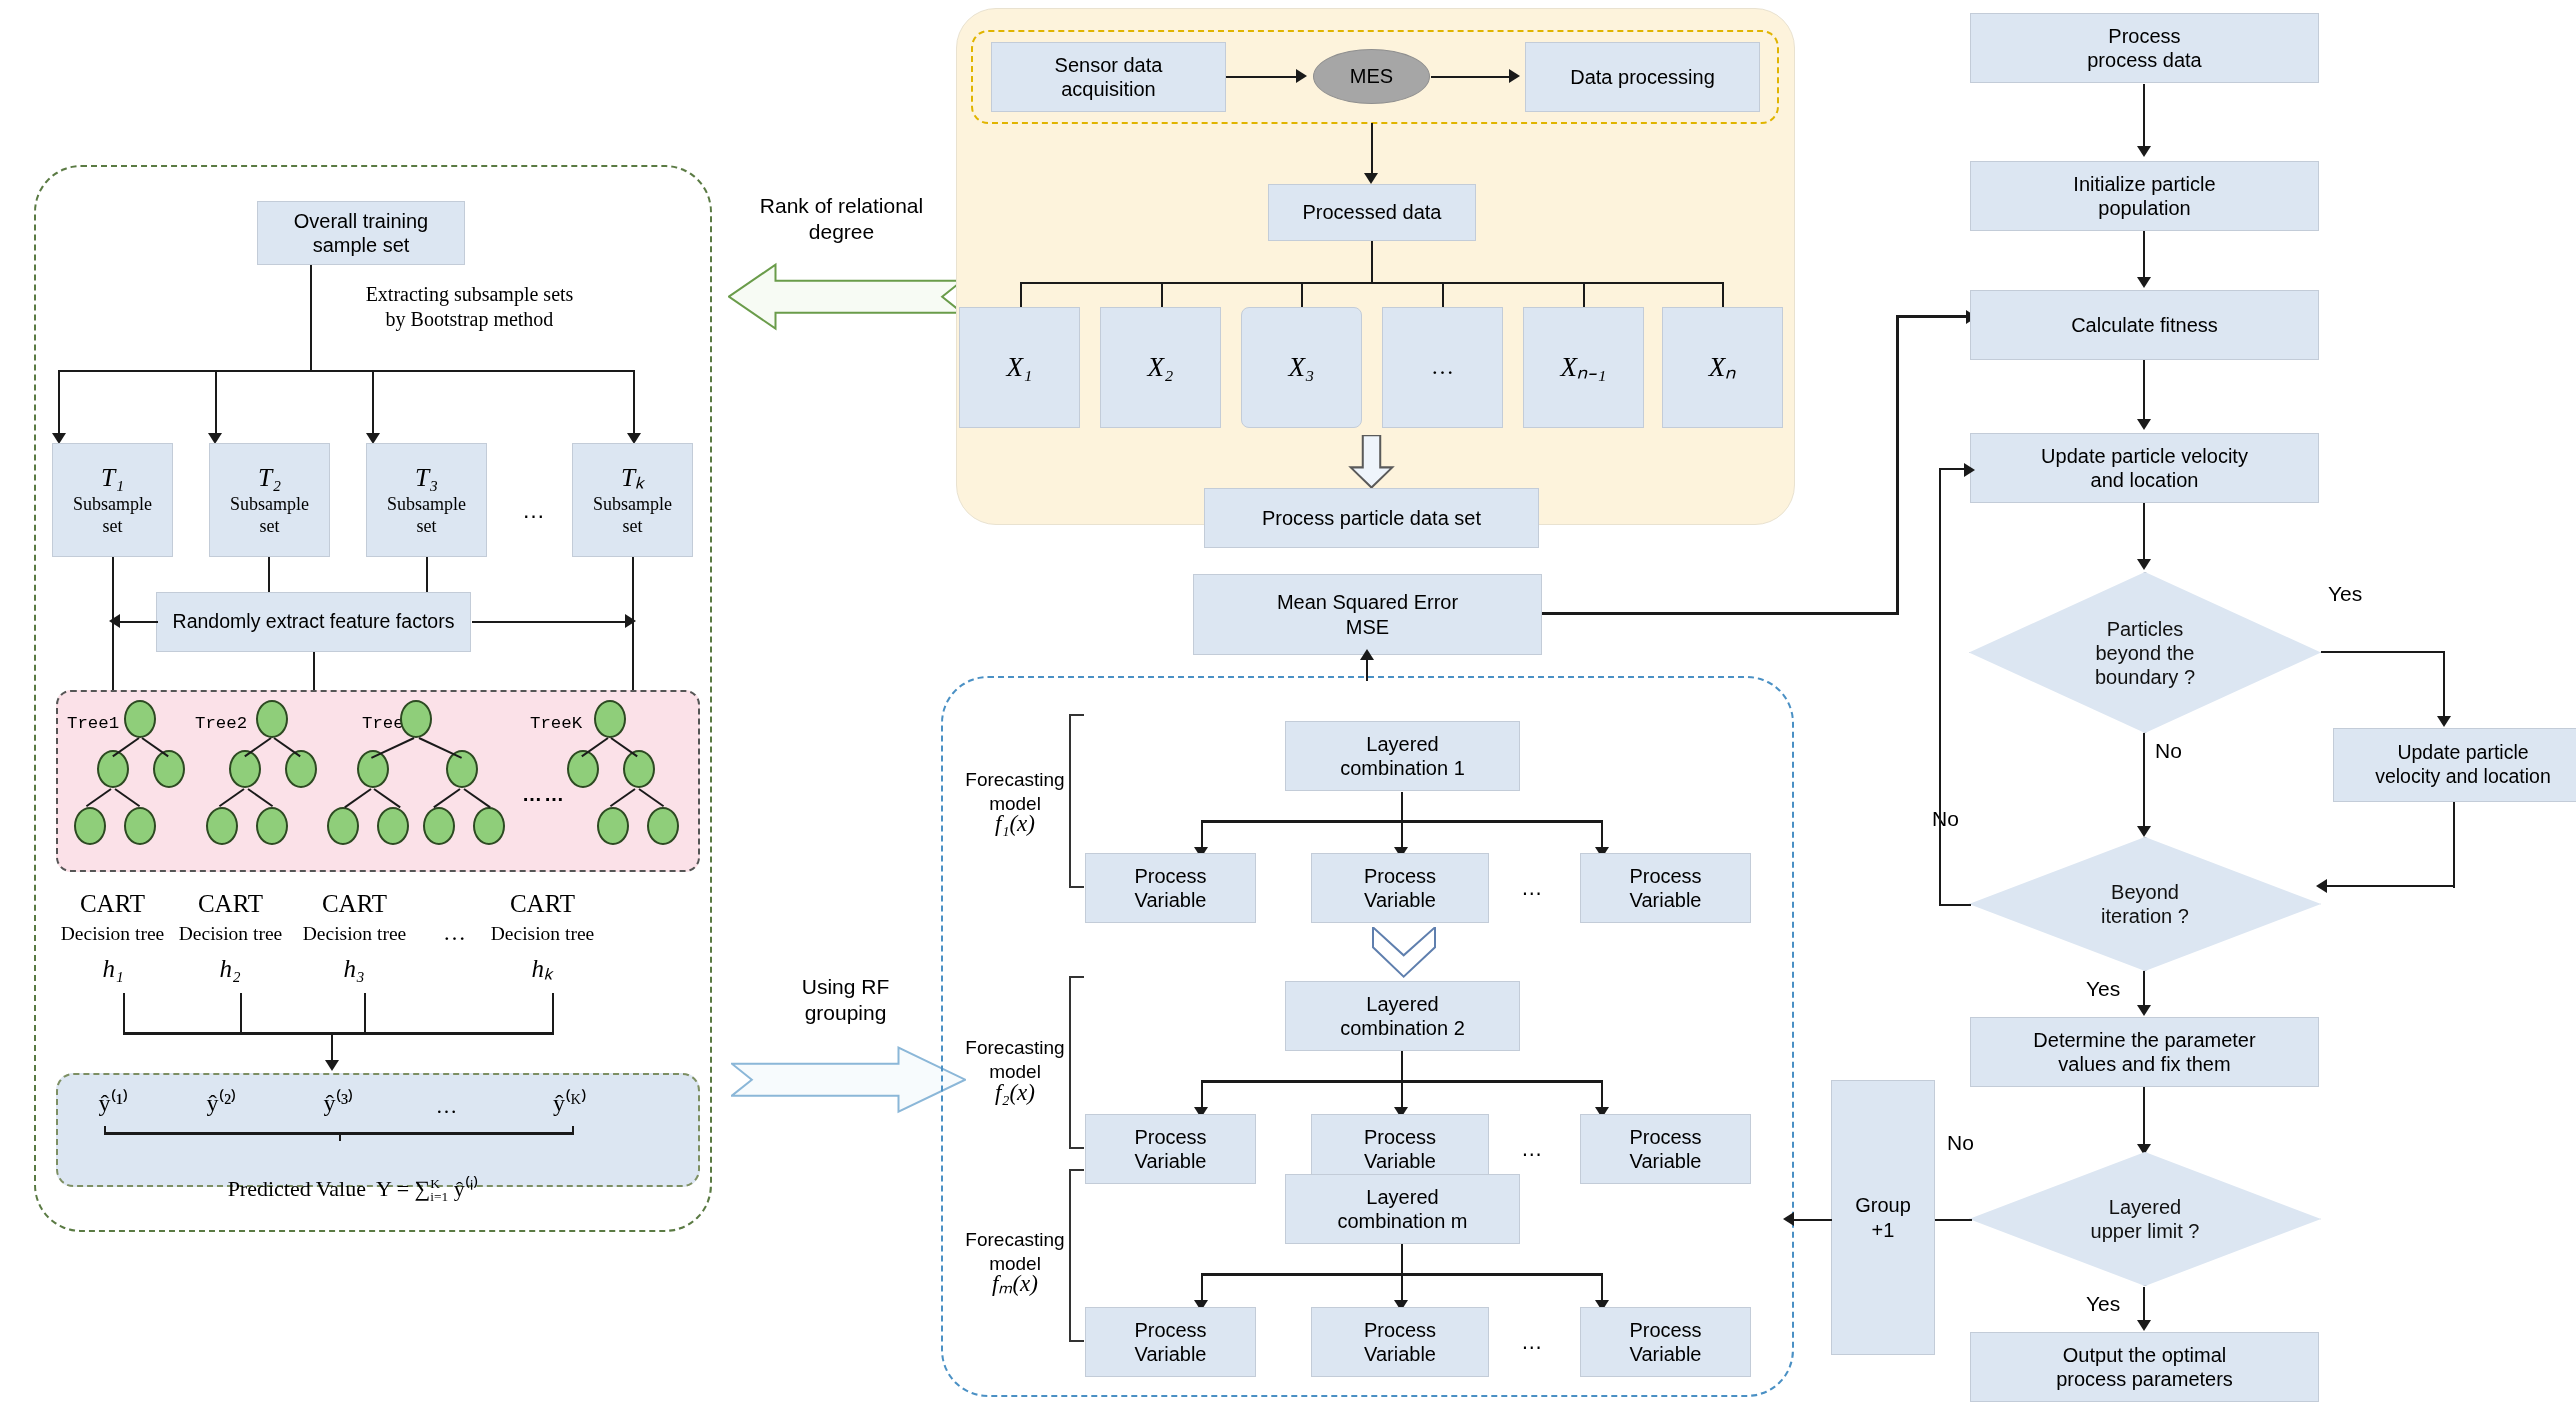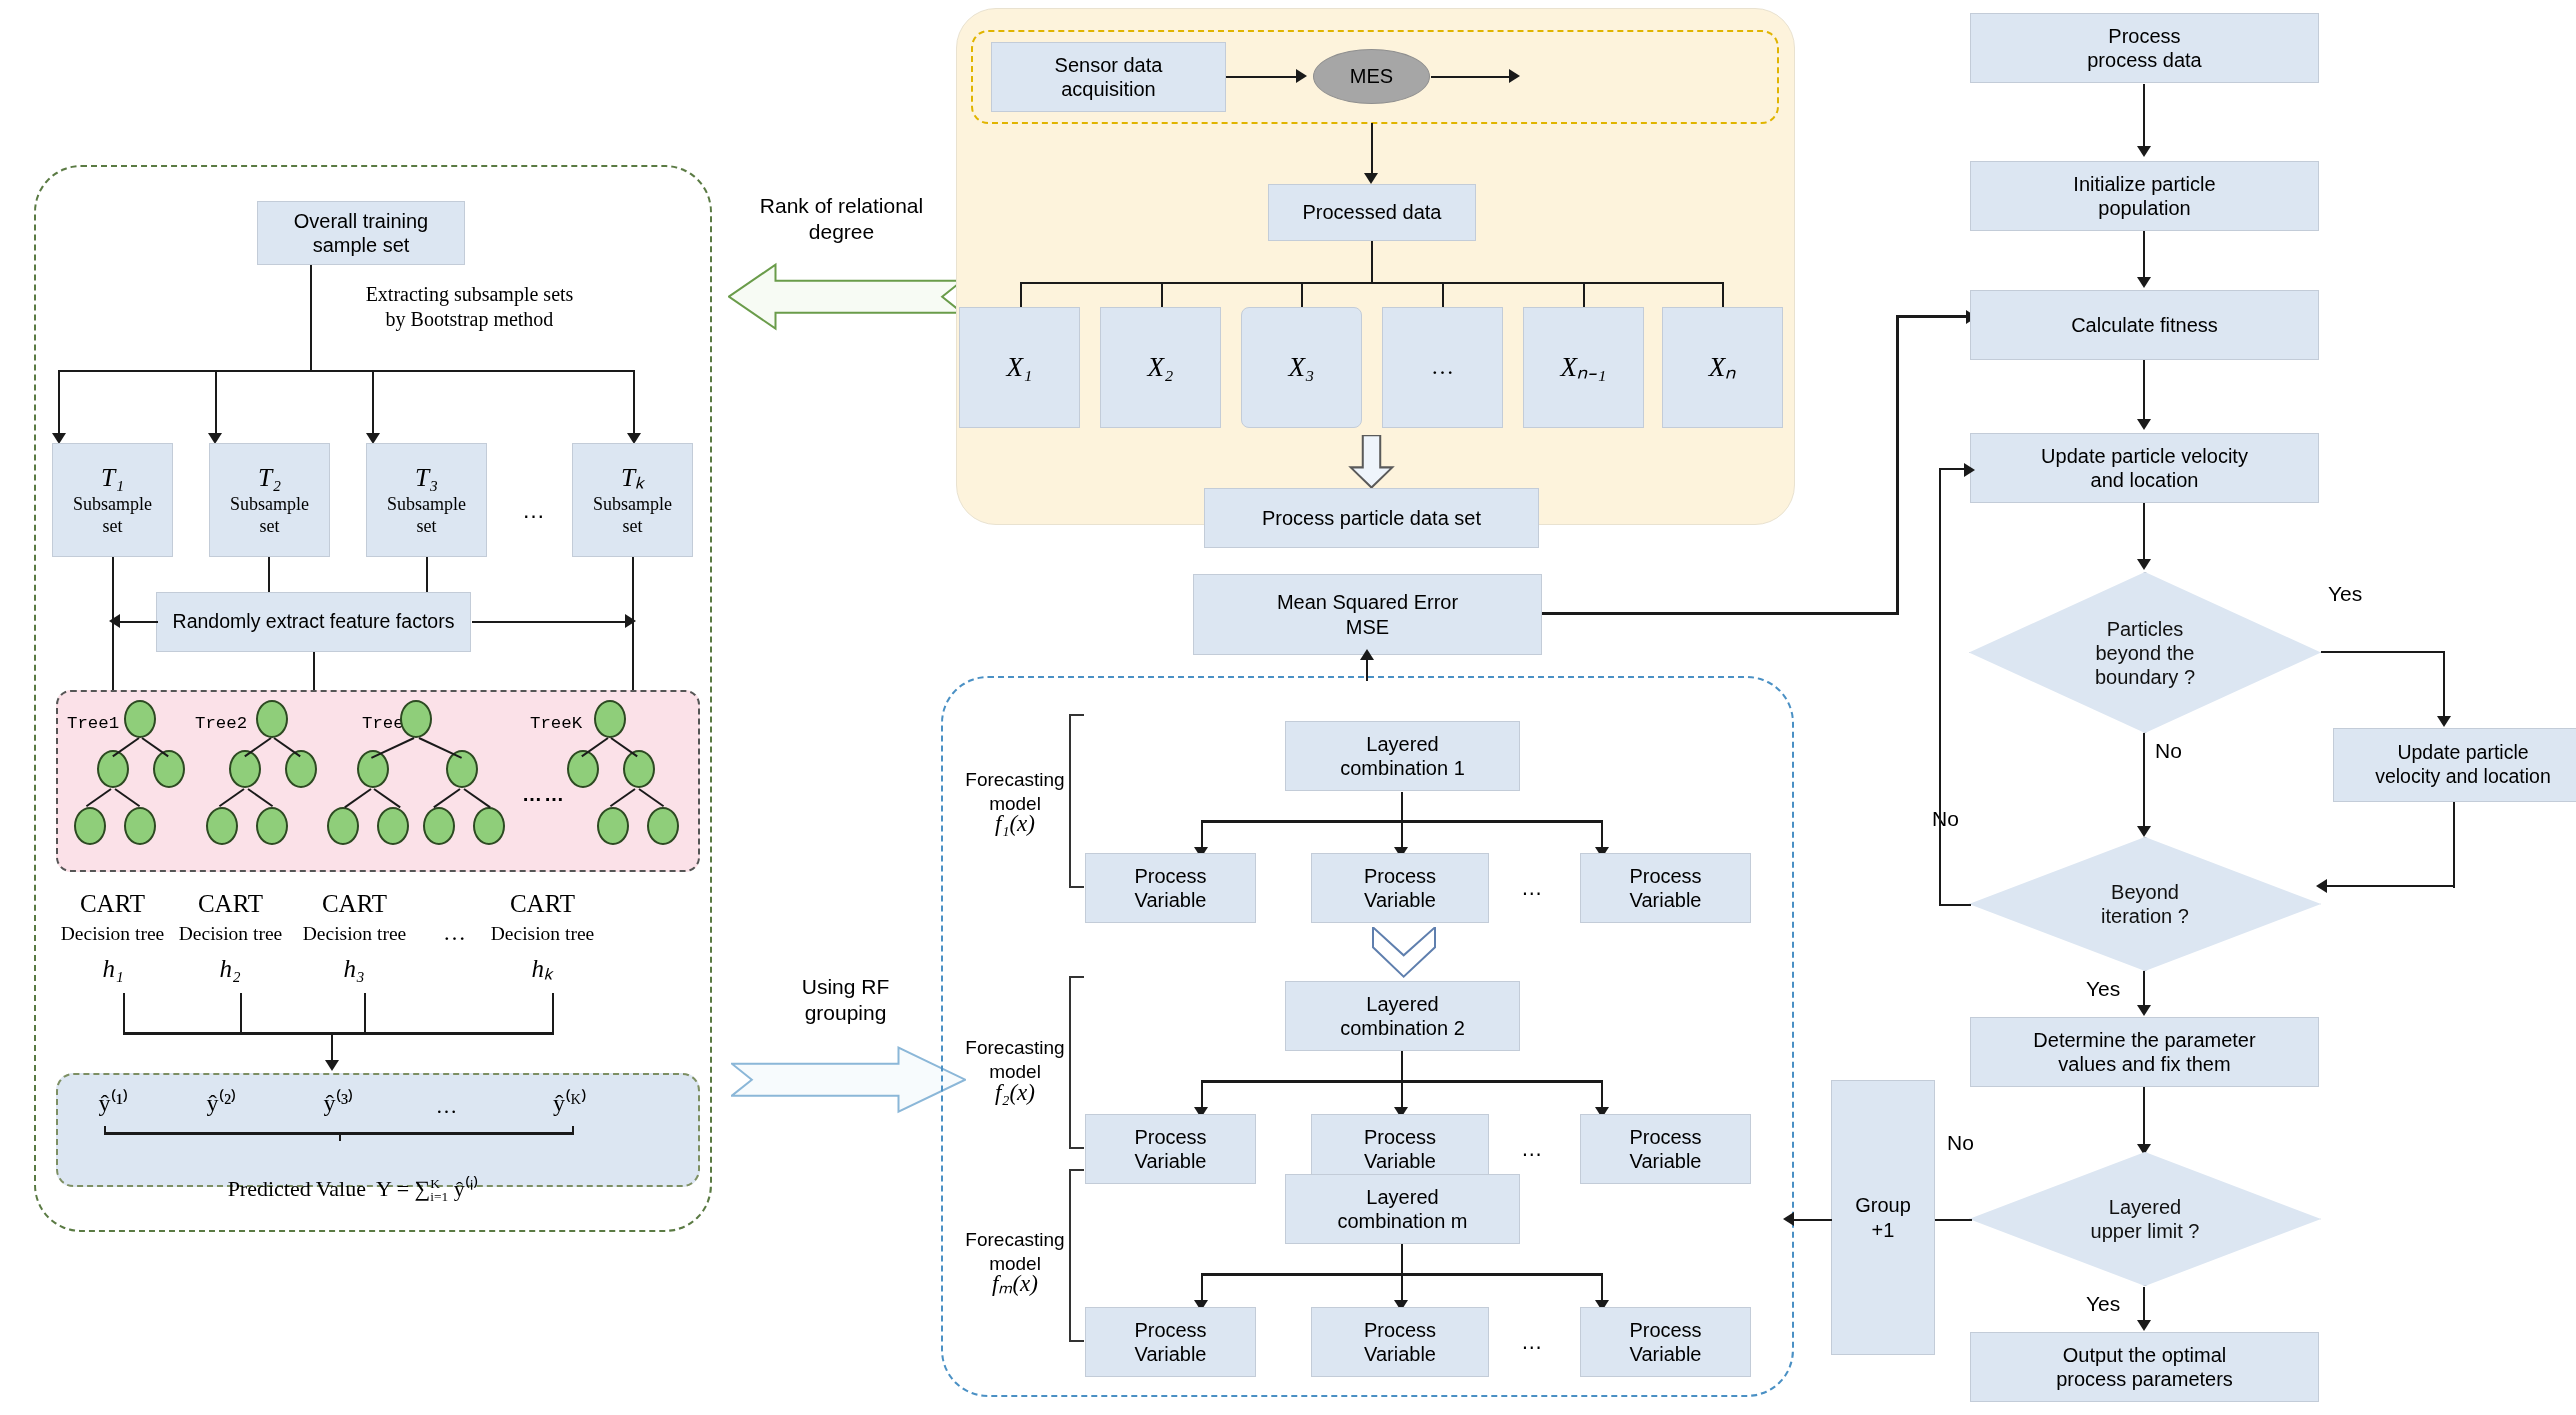--- a/index.html
+++ b/index.html
@@ -247,20 +247,23 @@
   </div>
   <div class="ln lnh" style="left:1226px;top:76px;width:72px;height:2px;"></div>
   <div class="ar ar-r" style="left:1296px;top:69px;"></div>
 
   <div class="ellipse" style="left:1313px;top:49px;width:117px;height:55px;">
     <span>MES</span>
   </div>
   <div class="ln lnh" style="left:1431px;top:76px;width:81px;height:2px;"></div>
   <div class="ar ar-r" style="left:1509px;top:69px;"></div>
 
+  <div class="box" style="left:1525px;top:42px;width:235px;height:70px;">
+    <span>Data processing</span>
+  </div>
 
   <div class="ln lnv" style="left:1371px;top:123px;width:2px;height:54px;"></div>
   <div class="ar ar-d" style="left:1364px;top:173px;"></div>
 
   <div class="box" style="left:1268px;top:184px;width:208px;height:57px;">
     <span>Processed data</span>
   </div>
 
   <div class="ln lnv" style="left:1371px;top:241px;width:2px;height:42px;"></div>
   <div class="ln lnh" style="left:1020px;top:282px;width:704px;height:2px;"></div>

